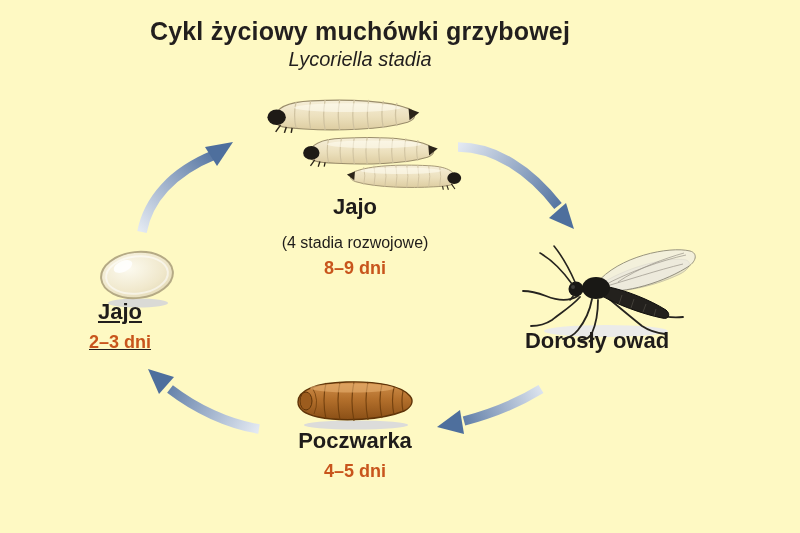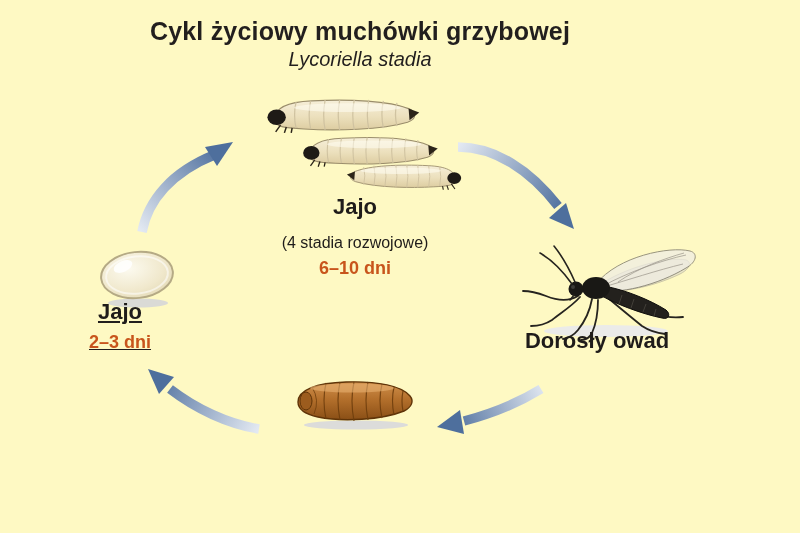--- a/index.html
+++ b/index.html
@@ -187,26 +187,30 @@
     <g transform="rotate(-6 45 30)">
       <ellipse cx="45" cy="30" rx="36" ry="23" fill="url(#eggBody)" stroke="#b5aa85" stroke-width="2"></ellipse>
       <ellipse cx="45" cy="30" rx="31" ry="18.5" fill="none" stroke="#ffffff" stroke-width="2" opacity="0.55"></ellipse>
       <ellipse cx="32" cy="20" rx="10" ry="5.5" fill="#ffffff" opacity="0.85" transform="rotate(-18 32 20)"></ellipse>
     </g>
   </svg>
 
   <div id="larva-block" class="abs center">
     <div class="stage-label">Jajo</div>
     <div class="stage-note">(4 stadia rozwojowe)</div>
-    <div class="stage-duration">6–10 dni</div>
+    <div class="stage-duration">8–9 dni</div>
   </div>
 
   <div id="adult-block" class="abs center">
     <div class="stage-label">Dorosły owad</div>
   </div>
 
+  <div id="pupa-block" class="abs center">
+    <div class="stage-label">Poczwarka</div>
+    <div class="stage-duration">4–5 dni</div>
+  </div>
 
   <div id="egg-block" class="abs center">
     <div class="stage-label">Jajo</div>
     <div class="stage-duration">2–3 dni</div>
   </div>
 
 </div>
 
 </body></html>

